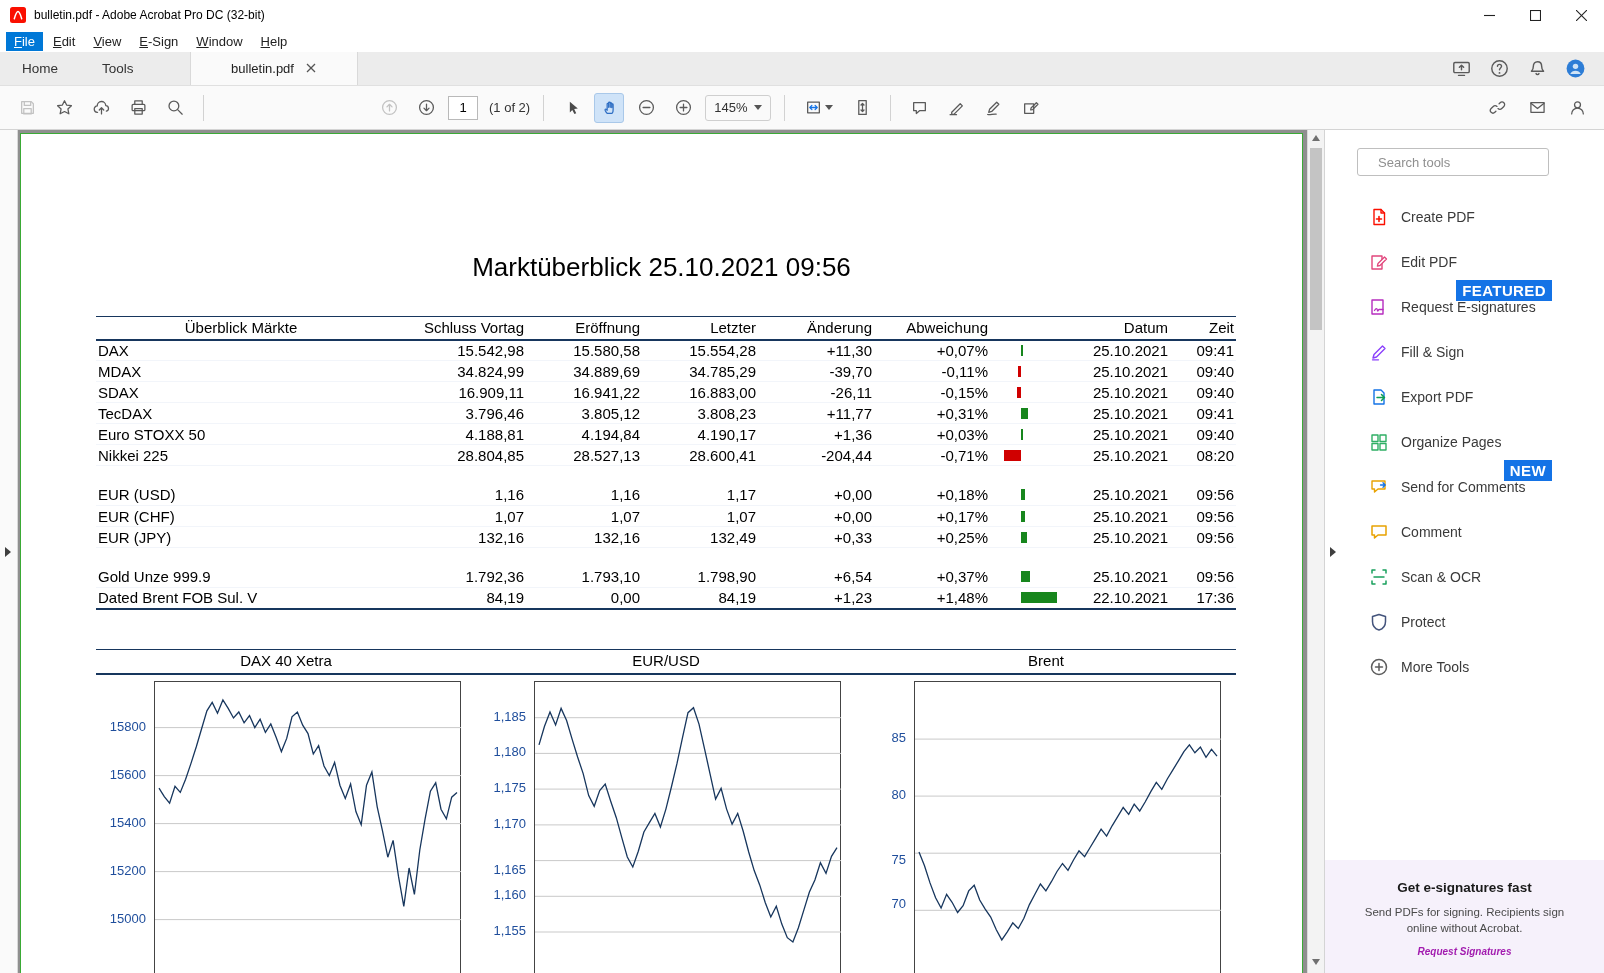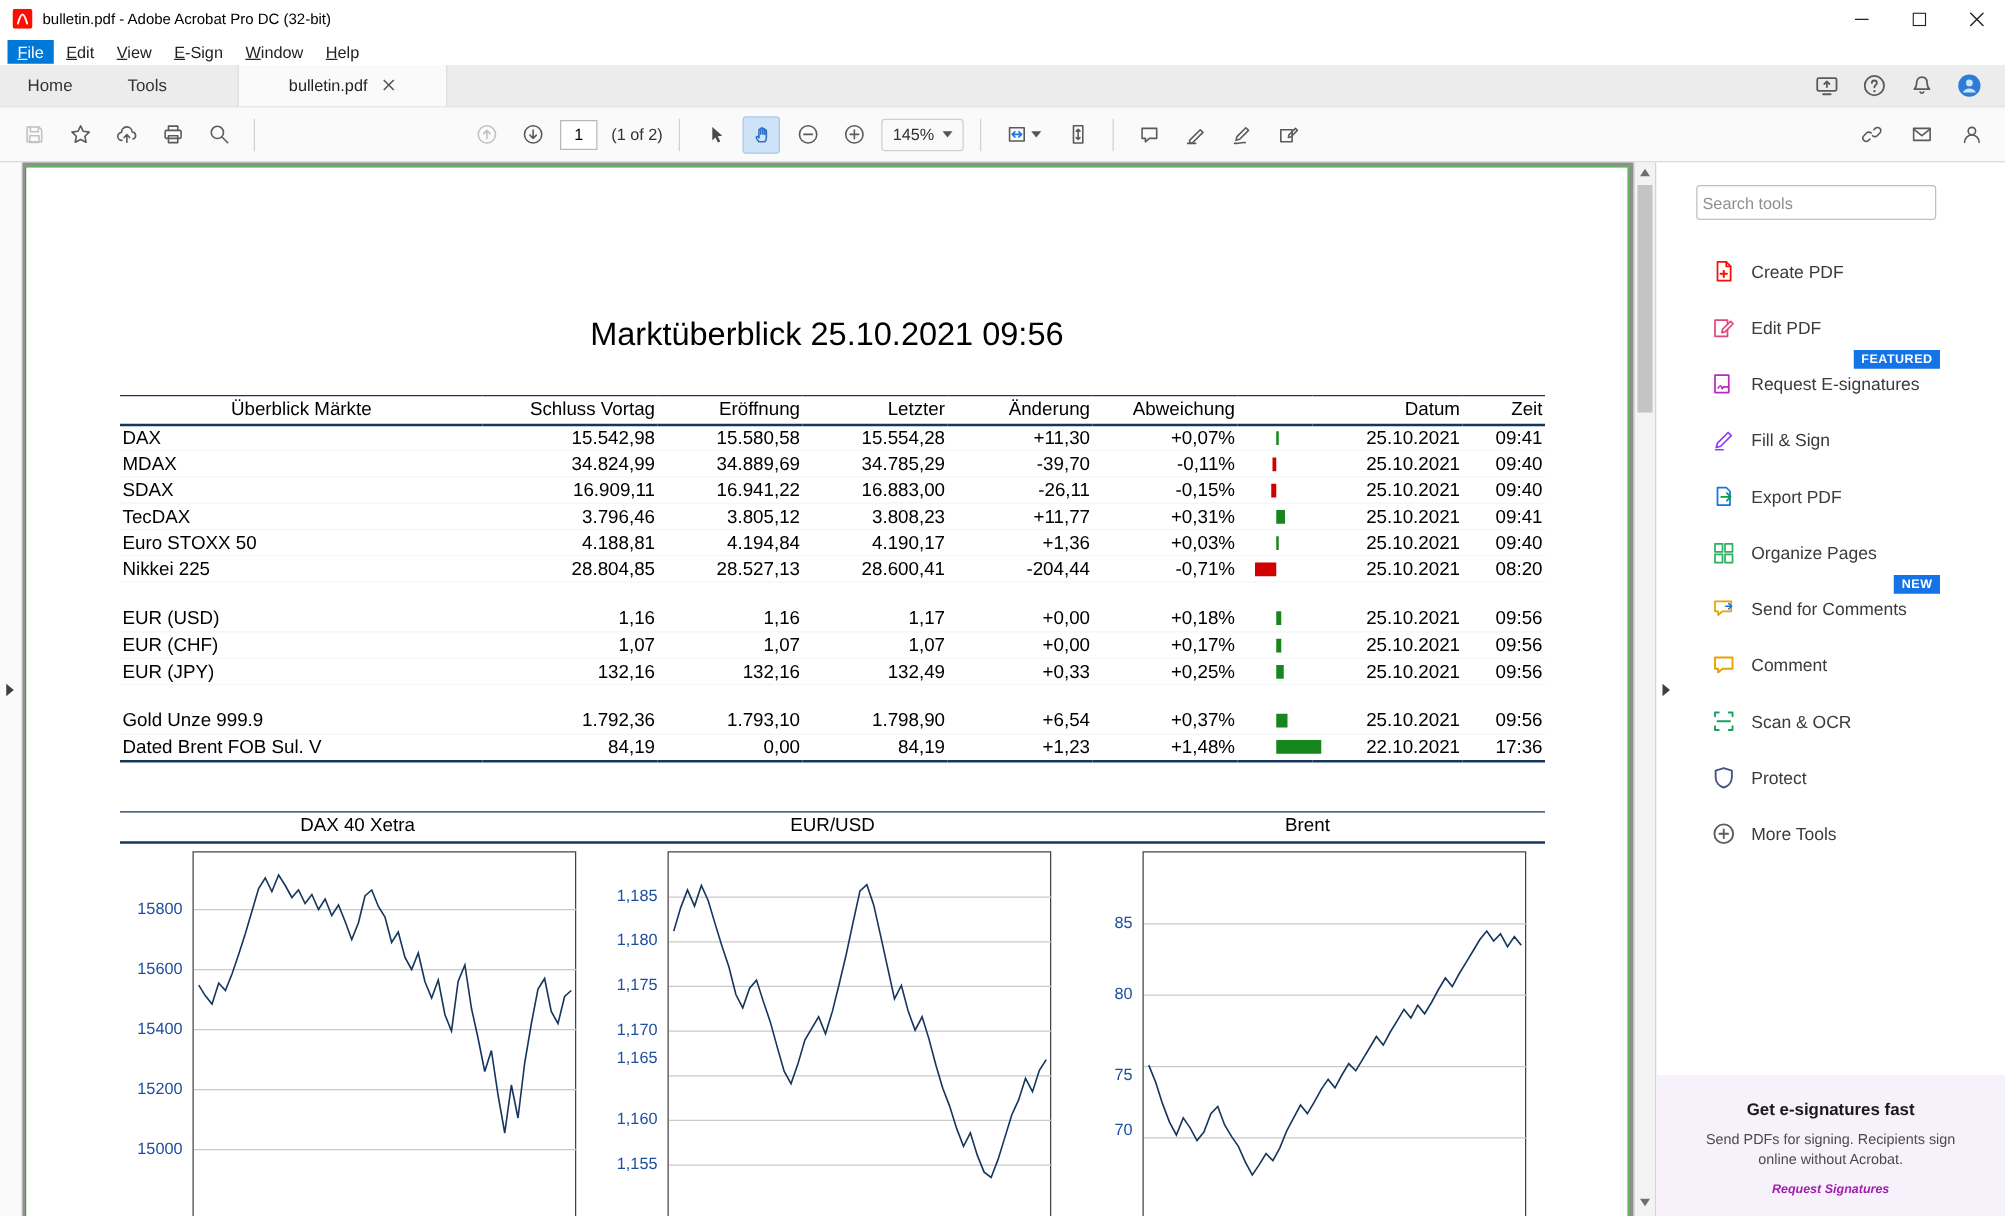--- a/index.html
+++ b/index.html
@@ -75,28 +75,28 @@
   
   .vscroll { width:17px; background:#f3f3f3; border-left:1px solid #dadada; position:relative; }
   .sb-arrow { position:absolute; left:50%; transform:translateX(-50%); width:0; height:0; }
   .sb-arrow.up { top:5px; border-left:4px solid transparent; border-right:4px solid transparent; border-bottom:6px solid #6f6f6f; }
   .sb-arrow.down { bottom:8px; border-left:4px solid transparent; border-right:4px solid transparent; border-top:6px solid #6f6f6f; }
   .sb-thumb { position:absolute; top:18px; left:2px; right:2px; height:182px; background:#c4c4c4; }
 
   
   .tools-panel { width:280px; background:#fff; border-left:1px solid #d4d4d4; position:relative; display:flex; flex-direction:column; }
   .panel-toggle { position:absolute; top:50%; transform:translateY(-50%); left:5px; width:0; height:0; border-top:5px solid transparent; border-bottom:5px solid transparent; border-left:6px solid #3f3f3f; }
-  .search-input { margin:18px 0 0 32px; width:192px; height:28px; border:1px solid #bfbfbf; border-radius:3px; padding:0 4px; font-size:13px; font-family:"Liberation Sans",sans-serif; color:#444; }
+  .search-input { margin:18px 0 0 32px; width:192px; height:28px; border:1px solid #bfbfbf; border-radius:3px; padding:0 20px; font-size:13px; font-family:"Liberation Sans",sans-serif; color:#444; }
   .search-input::placeholder { color:#8f8f8f; }
   .tool-list { margin-top:18px; display:flex; flex-direction:column; }
   .tool-item { height:45px; display:flex; align-items:center; padding-left:44px; gap:12px; position:relative; }
   .tool-icon { width:20px; height:20px; display:inline-flex; }
   .tool-icon svg { width:20px; height:20px; stroke-linecap:round; stroke-linejoin:round; }
   .tool-label { font-size:14px; color:#3a3a3a; }
-  .tool-badge { position:absolute; top:-4px; right:52px; background:#1473e6; color:#fff; font-size:10px; font-weight:bold; letter-spacing:.4px; padding:2px 6px; }
+  .tool-badge { position:absolute; top:-4px; right:52px; background:#1473e6; color:#fff; font-size:15px; font-weight:bold; letter-spacing:.4px; padding:2px 6px; }
   .promo { margin-top:auto; background:#f6f1fb; padding:20px 26px 16px; text-align:center; }
   .promo-title { font-size:13.5px; font-weight:bold; color:#1a1a1a; margin-bottom:9px; }
   .promo-body { font-size:11.5px; color:#4a4a4a; line-height:1.4; }
   .promo-link { margin-top:10px; font-size:10px; font-weight:bold; color:#a21caf; cursor:pointer;font-style:italic; }
 </style>
 </head>
 <body>
 
 <div class="window">
 
@@ -545,21 +545,21 @@
                     <line x1="0" x2="306" y1="141.6" y2="141.6" stroke="#c9c9c9" stroke-width="1"></line>
                     <line x1="0" x2="306" y1="93.6" y2="93.6" stroke="#c9c9c9" stroke-width="1"></line>
                     <line x1="0" x2="306" y1="45.6" y2="45.6" stroke="#c9c9c9" stroke-width="1"></line>
                     <polyline points="4.0,106.1 9.3,114.7 14.6,121.2 20.0,104.4 25.3,110.4 30.6,97.2 35.9,81.6 41.3,64.8 46.6,46.8 51.9,28.8 57.2,20.4 62.5,31.2 67.9,18.0 73.2,26.4 78.5,36.0 83.8,30.0 89.1,40.8 94.5,33.6 99.8,45.6 105.1,37.2 110.4,50.4 115.8,42.0 121.1,55.2 126.4,69.6 131.7,56.4 137.0,34.8 142.4,30.0 147.7,43.2 153.0,51.6 158.3,72.0 163.6,63.6 169.0,84.0 174.3,93.6 179.6,80.4 184.9,103.2 190.3,116.4 195.6,102.0 200.9,129.6 206.2,142.8 211.5,103.2 216.9,90.0 222.2,124.8 227.5,148.8 232.8,175.2 238.1,158.4 243.5,194.4 248.8,224.4 254.1,186.0 259.4,212.4 264.8,168.0 270.1,136.8 275.4,109.2 280.7,100.8 286.0,127.2 291.4,136.8 296.7,115.2 302.0,110.4" fill="none" stroke="#17365d" stroke-width="1.3"></polyline>
                   </svg></div>
               </div>
               <div class="chart-sec">
                 <div class="chart-gutter">
                   <div class="ytick" style="top:242.0px">1,155</div>
                   <div class="ytick" style="top:206.3px">1,160</div>
-                  <div class="ytick" style="top:157px">1,165</div>
+                  <div class="ytick" style="top:181px">1,165</div>
                   <div class="ytick" style="top:134.9px">1,170</div>
                   <div class="ytick" style="top:99.1px">1,175</div>
                   <div class="ytick" style="top:63.4px">1,180</div>
                   <div class="ytick" style="top:27.7px">1,185</div>
                 </div>
                 <div class="chart-box"><svg width="306" height="420" viewBox="0 0 306 420" preserveAspectRatio="none">
                     <line x1="0" x2="306" y1="250.0" y2="250.0" stroke="#c9c9c9" stroke-width="1"></line>
                     <line x1="0" x2="306" y1="214.3" y2="214.3" stroke="#c9c9c9" stroke-width="1"></line>
                     <line x1="0" x2="306" y1="178.6" y2="178.6" stroke="#c9c9c9" stroke-width="1"></line>
                     <line x1="0" x2="306" y1="142.9" y2="142.9" stroke="#c9c9c9" stroke-width="1"></line>

